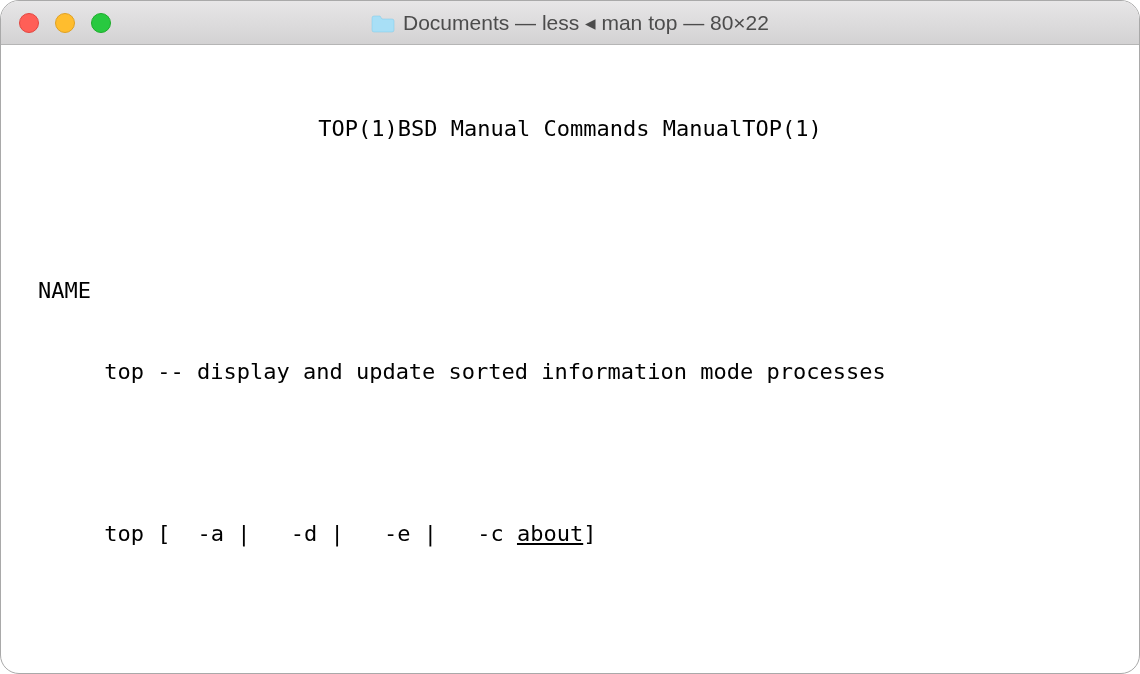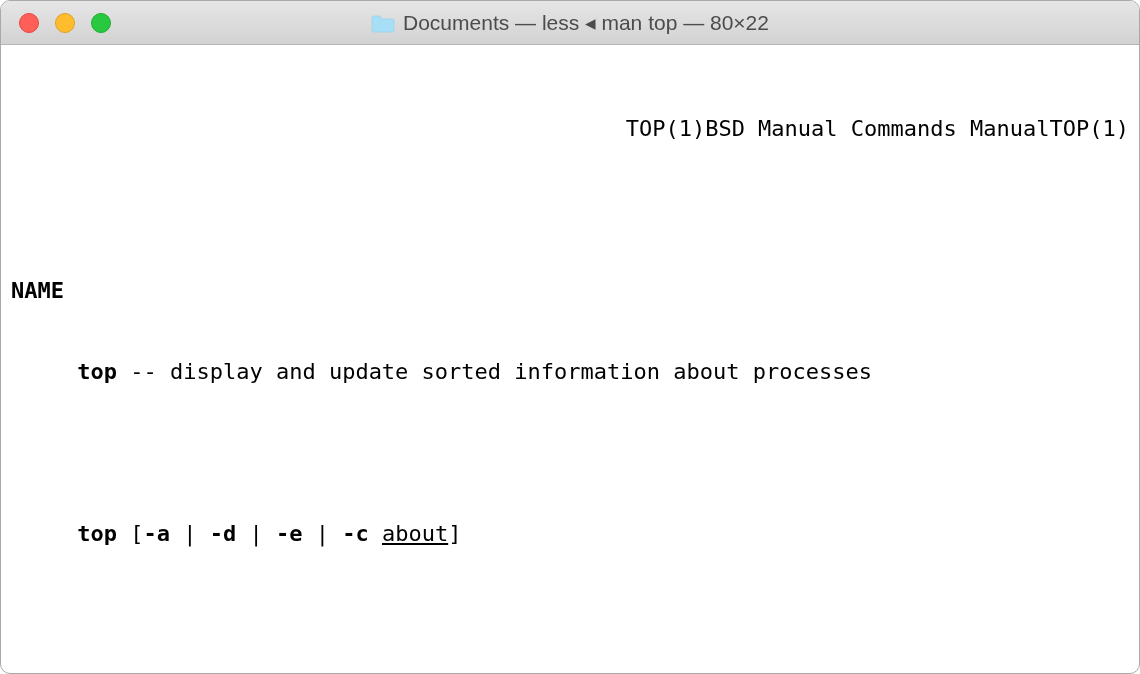--- a/index.html
+++ b/index.html
@@ -7,21 +7,21 @@
     width: 1140px;
     height: 674px;
     background: #fff;
     font-family: "Menlo", "Consolas", "DejaVu Sans Mono", monospace;
     overflow: hidden;
   }
   .window {
     width: 1140px;
     height: 674px;
     border: 1px solid #a9a9a9;
-    border-radius: 10px;
+    border-radius: 19px;
     overflow: hidden;
     display: flex;
     flex-direction: column;
     background: #fff;
   }
   .titlebar {
     height: 44px;
     background: linear-gradient(#e7e6e7, #d3d2d3);
     border-bottom: 1px solid #b5b5b5;
     display: flex;
@@ -64,24 +64,24 @@
   .terminal {
     flex: 1;
     padding: 16px 10px 0 10px;
     font-size: 22px;
     line-height: 27px;
     color: #000;
     white-space: pre;
   }
   .header-line {
     display: flex;
-    justify-content: flex-end;
+    justify-content: center;
     width: 100%;
   }
-  .b { font-weight: bold; }
+  .b { font-weight: normal; margin-left: 27px; }
   .u { text-decoration: underline; }
   .indent1 { padding-left: 5ch; }
 </style>
 </head>
 <body>
 
 <div class="window">
 
   <div class="titlebar">
     <div class="traffic-lights">
@@ -100,21 +100,21 @@
   </div>
 
   <div class="terminal">
     <div class="header-line">
       <span>TOP(1)</span>
       <span>BSD Manual Commands Manual</span>
       <span>TOP(1)</span>
     </div>
     <div>&nbsp;</div>
     <div><span class="b">NAME</span></div>
-    <div class="indent1"><span class="b">top</span><span> -- display and update sorted information about processes</span></div>
+    <div class="indent1"><span class="b">top</span><span> -- display and update sorted information mode processes</span></div>
     <div>&nbsp;</div>
     <div class="indent1"><span class="b">top</span> [<span class="b">-a</span> | <span class="b">-d</span> | <span class="b">-e</span> | <span class="b">-c</span> <span class="u">about</span>]</div>
     
     
     
     
     
     
     
     

